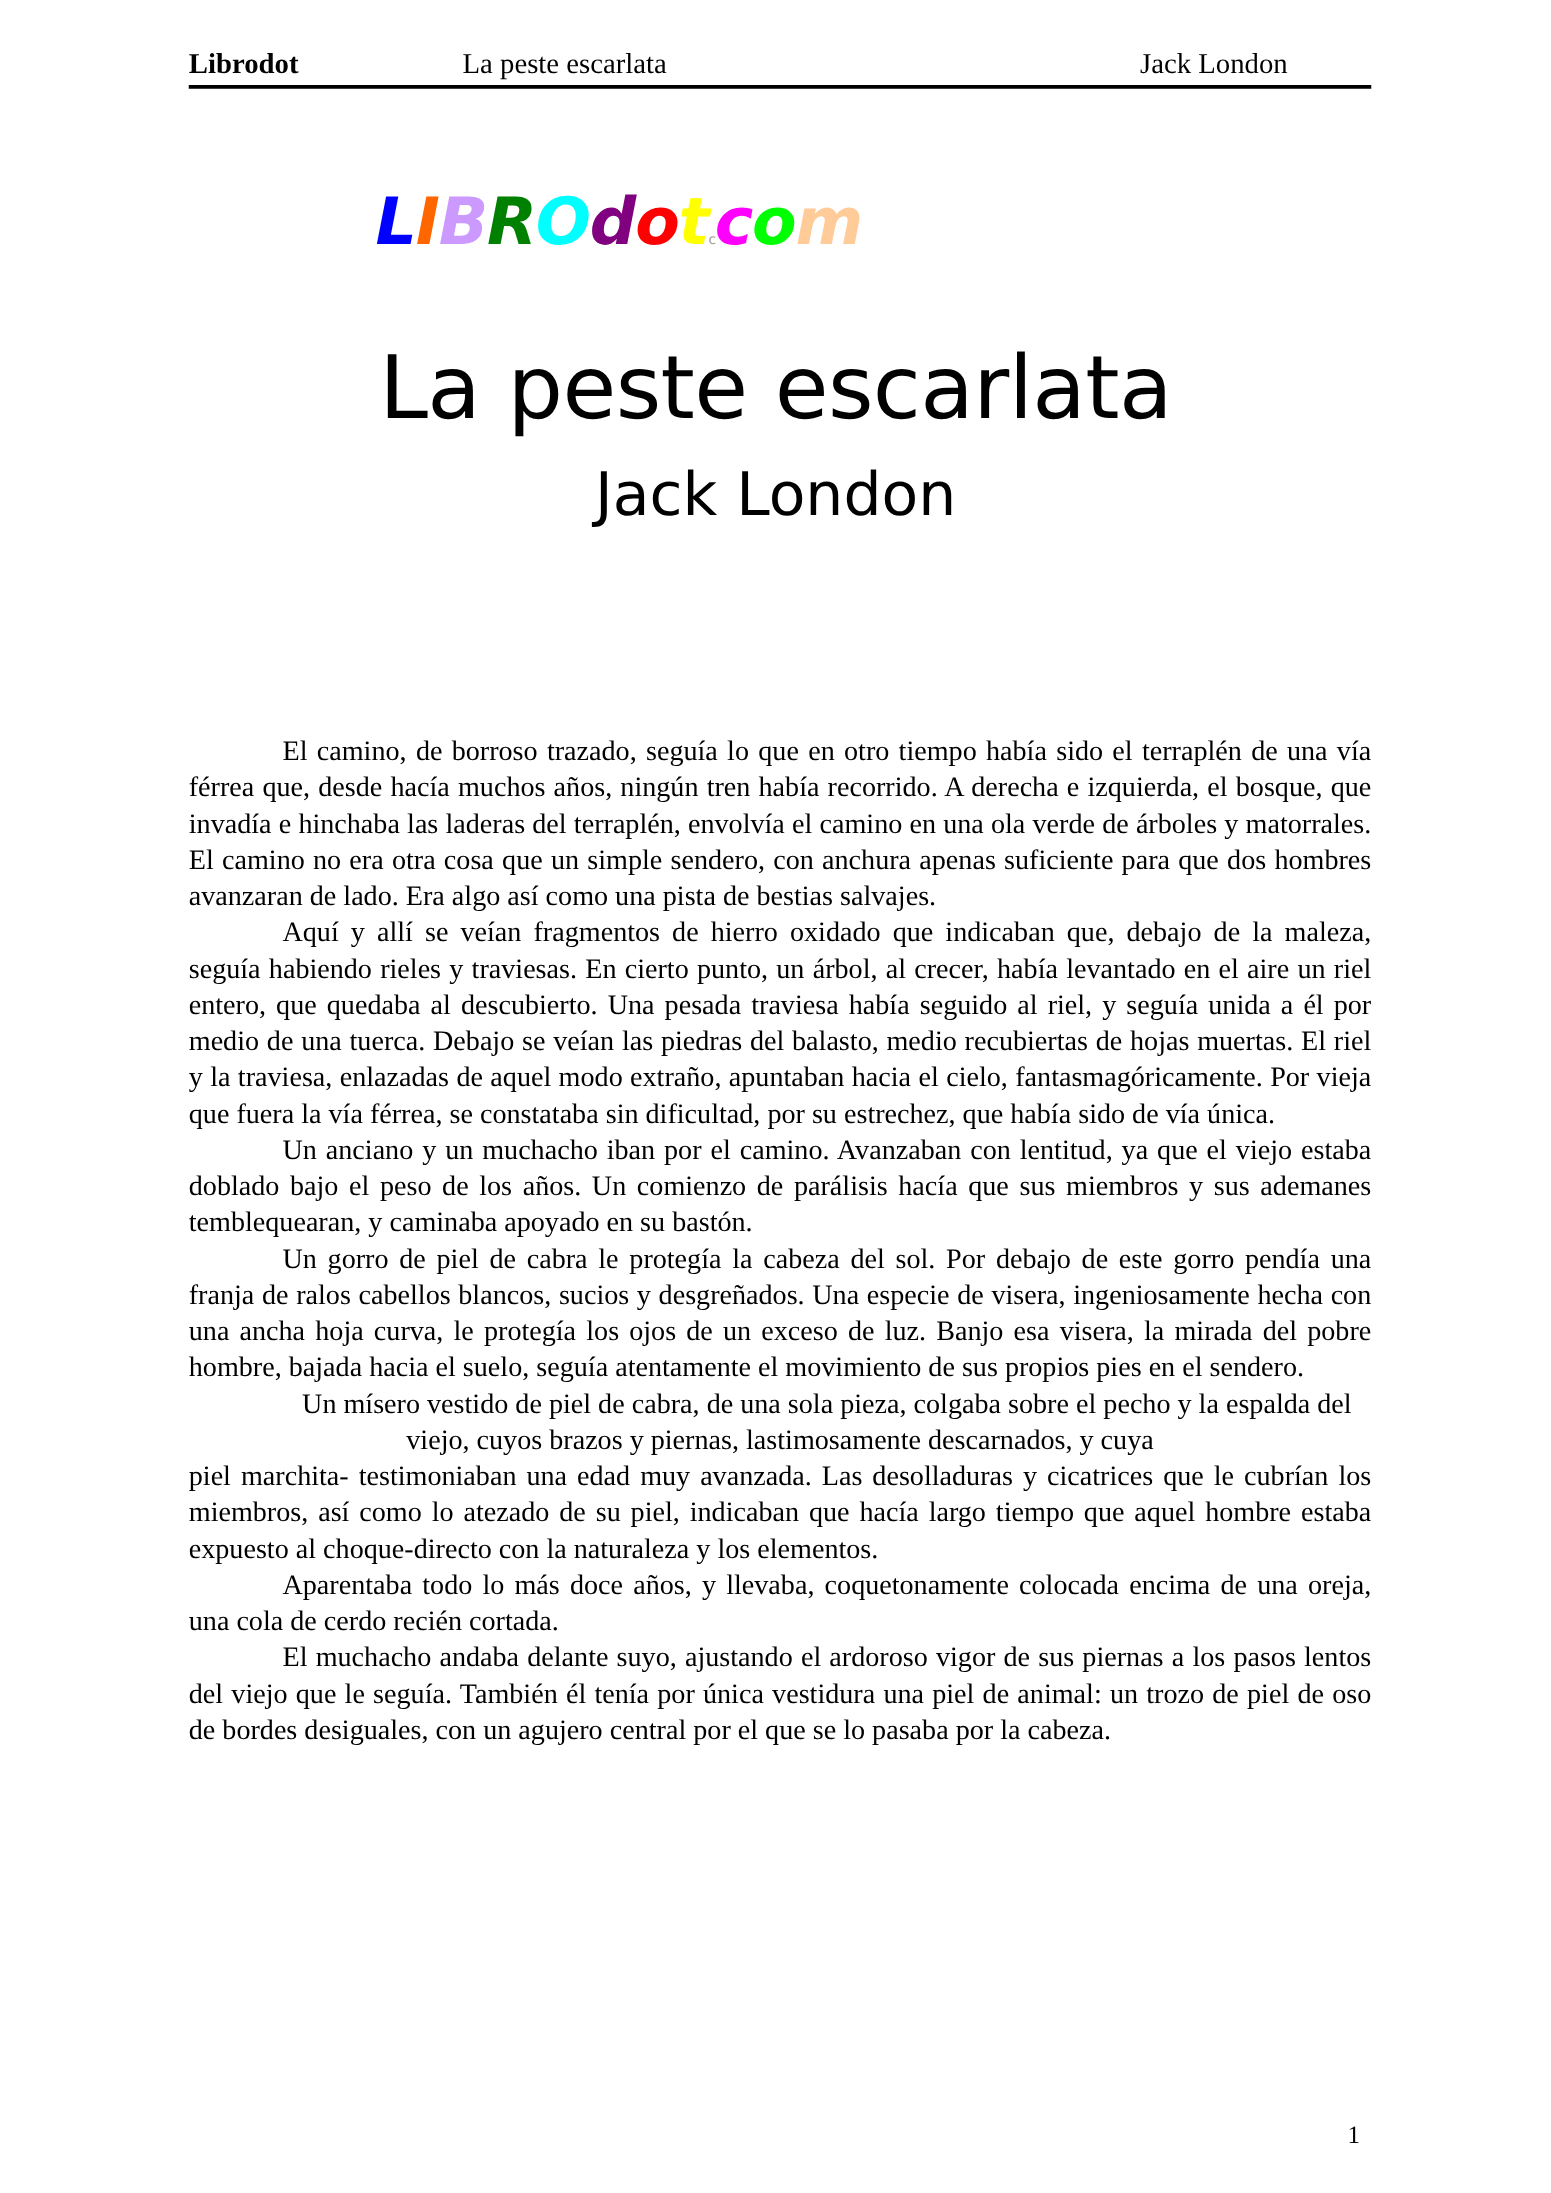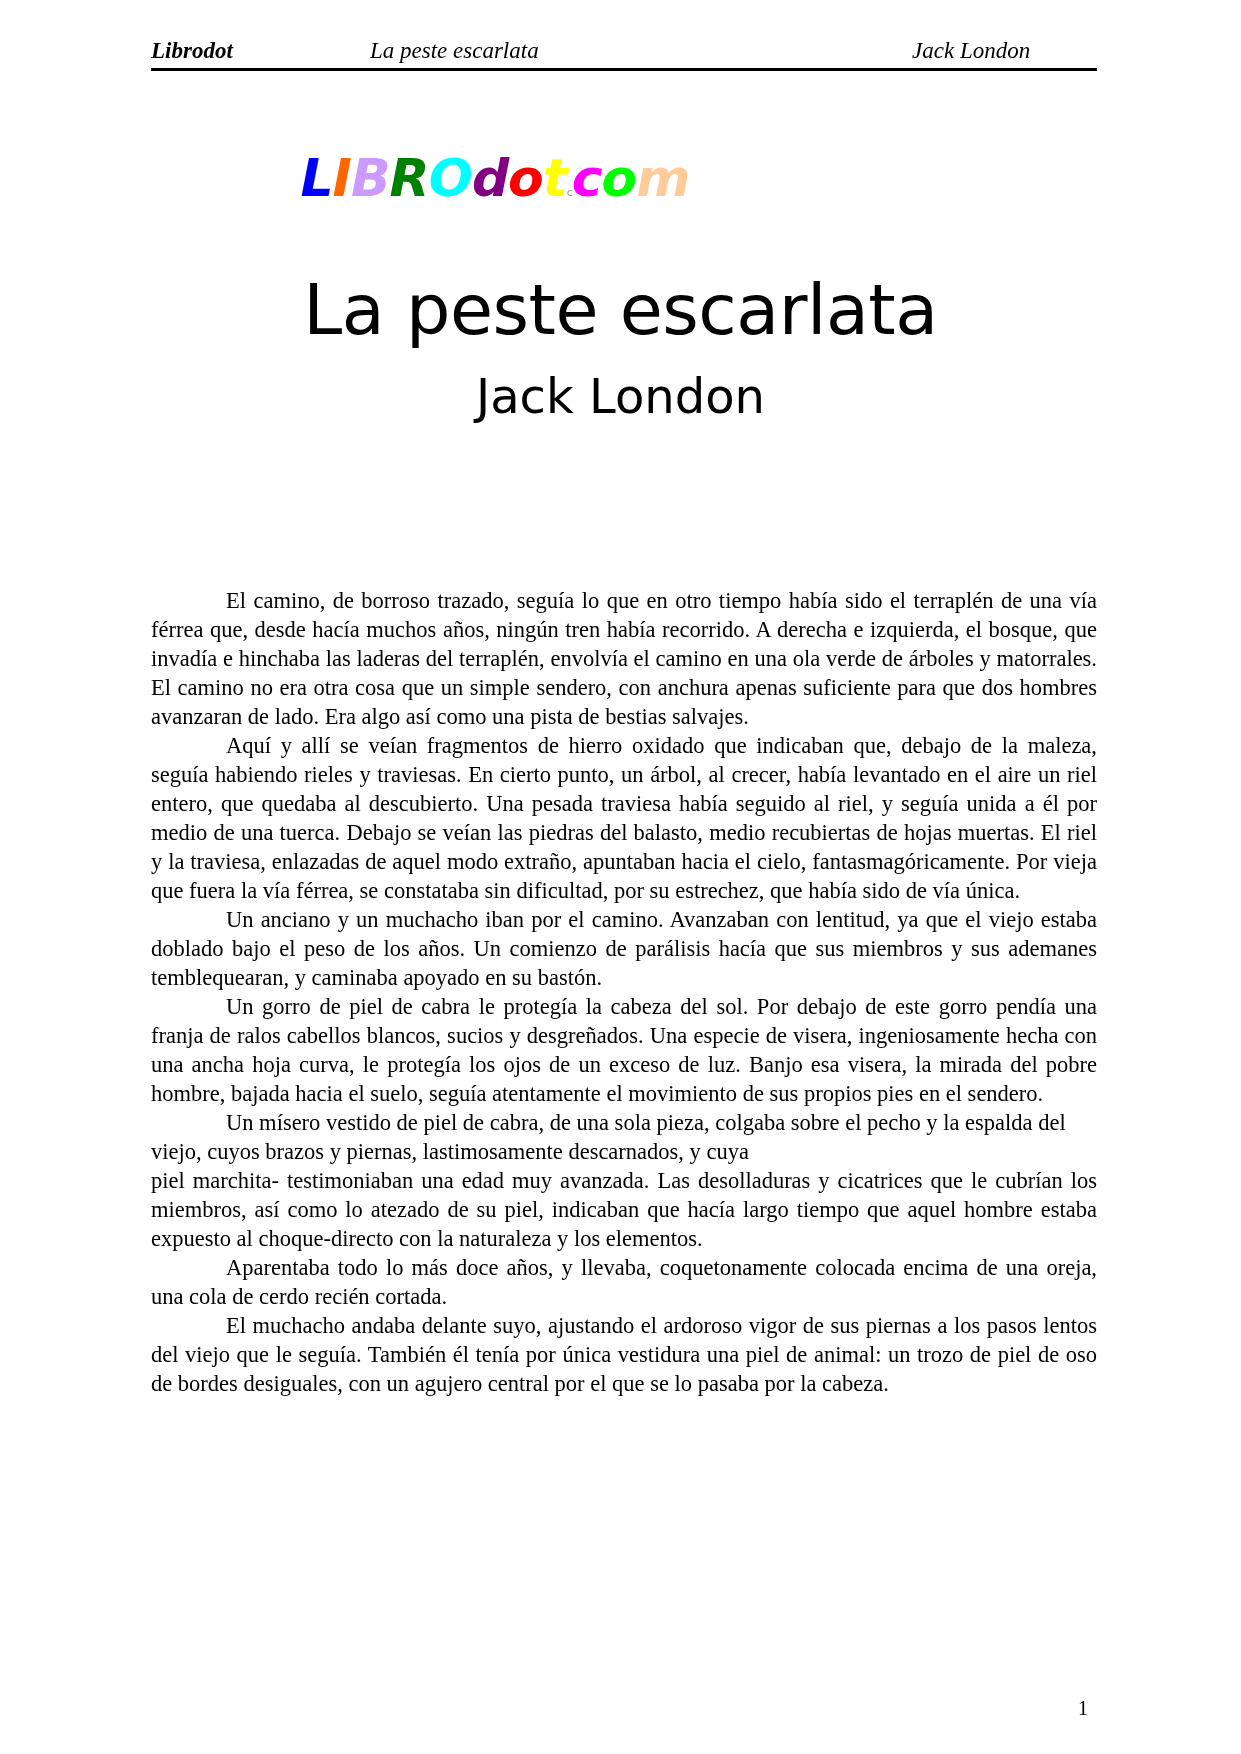--- a/index.html
+++ b/index.html
@@ -1,20 +1,20 @@
 <!DOCTYPE html>
 <html><head>
   <meta charset="utf-8">
   <style>
     html, body { margin: 0; padding: 0; background: #ffffff; }
     body { width: 1241px; height: 1754px; position: relative; overflow: hidden; color: #000; }
     .header {
       position: absolute; left: 151px; top: 36px; width: 946px; height: 32px;
       border-bottom: 3px solid #000;
-      font-family: "Liberation Serif", serif; font-size: 23px; font-style: italic;
+      font-family: "Liberation Serif", serif; font-size: 23px;
     }
     .header .left { position: absolute; left: 0; top: 2px; font-weight: bold; }
     .header .mid { position: absolute; left: 219px; top: 2px; }
     .header .right { position: absolute; left: 761px; top: 2px; }
     .logo {
       position: absolute; left: 0; width: 990px; top: 152px; text-align: center;
       font-family: "DejaVu Sans", sans-serif; font-weight: bold; font-style: italic;
       font-size: 52px; letter-spacing: -1px; line-height: 1;
     }
     .logo .tiny { font-size: 11px; font-style: normal; font-weight: normal; color: #999; }
@@ -49,19 +49,19 @@
 <div class="logo" id="logo"><span style="color: rgb(0, 0, 255);">L</span><span style="color: rgb(255, 102, 0);">I</span><span style="color: rgb(204, 153, 255);">B</span><span style="color: rgb(0, 128, 0);">R</span><span style="color: rgb(0, 255, 255);">O</span><span style="color: rgb(128, 0, 128);">d</span><span style="color: rgb(255, 0, 0);">o</span><span style="color: rgb(255, 255, 0);">t</span><span class="tiny" style="color: rgb(153, 153, 153);">c</span><span style="color: rgb(255, 0, 255);">c</span><span style="color: rgb(0, 255, 0);">o</span><span style="color: rgb(255, 204, 153);">m</span></div>
 
 <div class="title">La peste escarlata</div>
 <div class="author">Jack London</div>
 
 <div class="body">
   <p>El camino, de borroso trazado, seguía lo que en otro tiempo había sido el terraplén de una vía férrea que, desde hacía muchos años, ningún tren había recorrido. A derecha e izquierda, el bosque, que invadía e hinchaba las laderas del terraplén, envolvía el camino en una ola verde de árboles y matorrales. El camino no era otra cosa que un simple sendero, con anchura apenas suficiente para que dos hombres avanzaran de lado. Era algo así como una pista de bestias salvajes.</p>
   <p>Aquí y allí se veían fragmentos de hierro oxidado que indicaban que, debajo de la maleza, seguía habiendo rieles y traviesas. En cierto punto, un árbol, al crecer, había levantado en el aire un riel entero, que quedaba al descubierto. Una pesada traviesa había seguido al riel, y seguía unida a él por medio de una tuerca. Debajo se veían las piedras del balasto, medio recubiertas de hojas muertas. El riel y la traviesa, enlazadas de aquel modo extraño, apuntaban hacia el cielo, fantasmagóricamente. Por vieja que fuera la vía férrea, se constataba sin dificultad, por su estrechez, que había sido de vía única.</p>
   <p>Un anciano y un muchacho iban por el camino. Avanzaban con lentitud, ya que el viejo estaba doblado bajo el peso de los años. Un comienzo de parálisis hacía que sus miembros y sus ademanes temblequearan, y caminaba apoyado en su bastón.</p>
   <p>Un gorro de piel de cabra le protegía la cabeza del sol. Por debajo de este gorro pendía una franja de ralos cabellos blancos, sucios y desgreñados. Una especie de visera, ingeniosamente hecha con una ancha hoja curva, le protegía los ojos de un exceso de luz. Banjo esa visera, la mirada del pobre hombre, bajada hacia el suelo, seguía atentamente el movimiento de sus propios pies en el sendero.</p>
-  <p style="text-align:left;">Un mísero vestido de piel de cabra, de una sola pieza, colgaba sobre el pecho y la espalda del viejo, cuyos brazos y piernas, lastimosamente descarnados, y cuya</p>
+  <p style="text-align:center;">Un mísero vestido de piel de cabra, de una sola pieza, colgaba sobre el pecho y la espalda del viejo, cuyos brazos y piernas, lastimosamente descarnados, y cuya</p>
   <p style="text-indent:0;">piel marchita- testimoniaban una edad muy avanzada. Las desolladuras y cicatrices que le cubrían los miembros, así como lo atezado de su piel, indicaban que hacía largo tiempo que aquel hombre estaba expuesto al choque-directo con la naturaleza y los elementos.</p>
   <p>Aparentaba todo lo más doce años, y llevaba, coquetonamente colocada encima de una oreja, una cola de cerdo recién cortada.</p>
   <p>El muchacho andaba delante suyo, ajustando el ardoroso vigor de sus piernas a los pasos lentos del viejo que le seguía. También él tenía por única vestidura una piel de animal: un trozo de piel de oso de bordes desiguales, con un agujero central por el que se lo pasaba por la cabeza.</p>
 </div>
 
 <div class="pagenum">1</div>
 
 </body></html>

